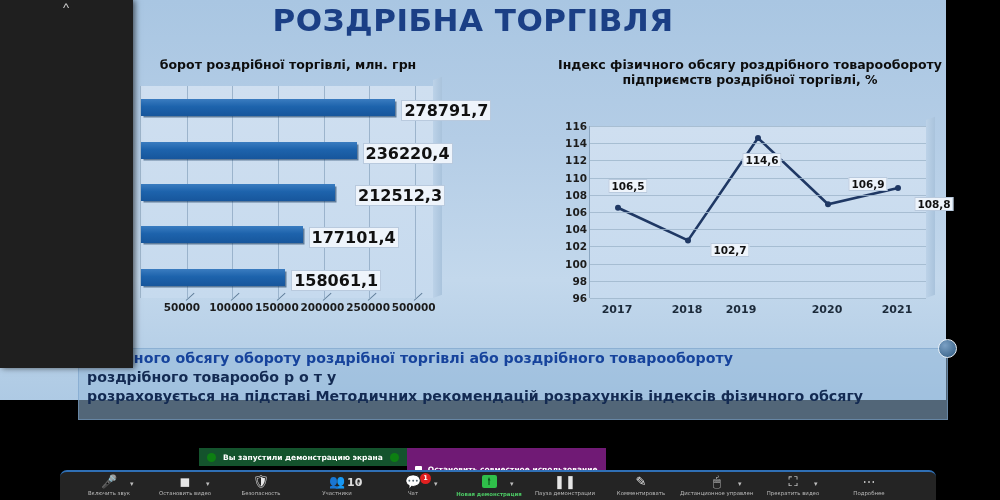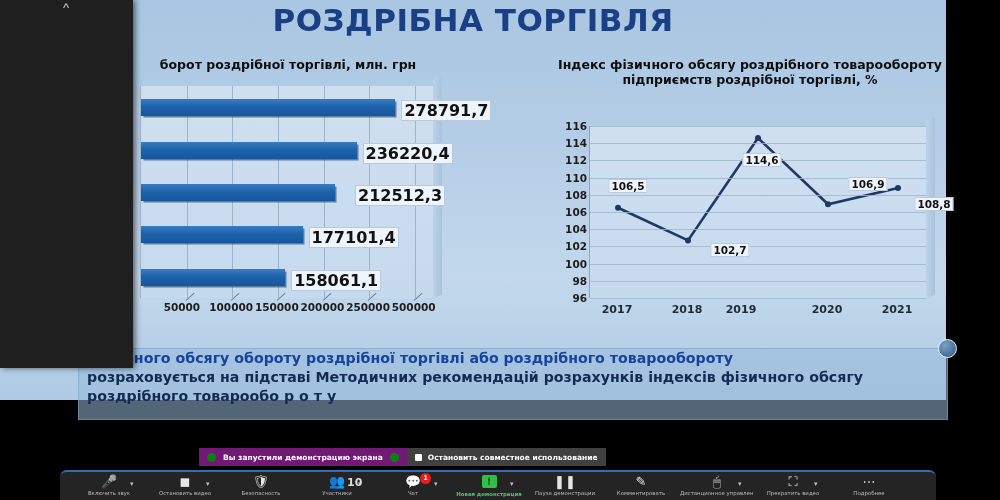--- a/index.html
+++ b/index.html
@@ -79,22 +79,22 @@
     white-space:nowrap;font-family:"DejaVu Sans","Liberation Sans",sans-serif;}
   .vtile .small{position:absolute;color:#c9c9c9;font-size:8.5px;white-space:nowrap;
     font-family:"DejaVu Sans","Liberation Sans",sans-serif;}
   .face{position:absolute;left:0;top:0;width:100%;height:100%;
     background:linear-gradient(160deg,#6d5d4c 0%,#8a7560 40%,#4a4038 100%);}
   .face::after{content:"";position:absolute;left:26%;top:22%;width:48%;height:58%;border-radius:45%;
     background:radial-gradient(circle at 50% 40%,#d8b79a,#a07d5e 70%,#6b523c);}
 
   
   .banner{position:absolute;left:199px;top:448px;height:18px;display:flex;}
-  .banner .green{display:flex;align-items:center;background:#701a75;height:18px;padding:0 8px;gap:7px;}
-  .banner .red{display:flex;align-items:center;background:#404040;height:18px;padding:0 8px;gap:6px;}
+  .banner .green{display:flex;align-items:center;background:#14532d;height:18px;padding:0 8px;gap:7px;}
+  .banner .red{display:flex;align-items:center;background:#701a75;height:18px;padding:12px 8px;gap:6px;}
   .banner .txt{color:#fff;font-size:7.5px;font-weight:bold;white-space:nowrap;
     font-family:"DejaVu Sans","Liberation Sans",sans-serif;}
   .sqicon{width:7px;height:7px;background:#fff;border-radius:1px;}
   .upicon{width:9px;height:9px;border-radius:50%;background:#0d7f12;}
 
   
   .toolbar{position:absolute;left:60px;top:470px;width:876px;height:30px;background:#242424;
     border-radius:7px 7px 0 0;border-top:2px solid #2f6fb5;}
   .tb-item{position:absolute;top:2px;text-align:center;width:74px;}
   .tb-glyph{height:16px;color:#e6e6e6;font-size:13px;line-height:16px;}
@@ -227,22 +227,22 @@
           <span style="left: 98px;">2018</span>
           <span style="left: 152px;">2019</span>
           <span style="left: 238px;">2020</span>
           <span style="left: 308px;">2021</span>
         </div>
     </div>
 
     <div class="textbox">
       <div class="handle"></div>
       <p class="hi">фізичного обсягу обороту роздрібної торгівлі або роздрібного товарообороту</p>
+      <p>роздрібного товарообо  р   о   т   у</p>
       <p>розраховується на підставі Методичних рекомендацій розрахунків індексів фізичного обсягу</p>
-      <p>роздрібного товарообо  р   о   т   у</p>
     </div>
   </div>
 
   <div class="videopane">
     <div class="vp-caret">^</div>
 
 
 
   </div>
 

